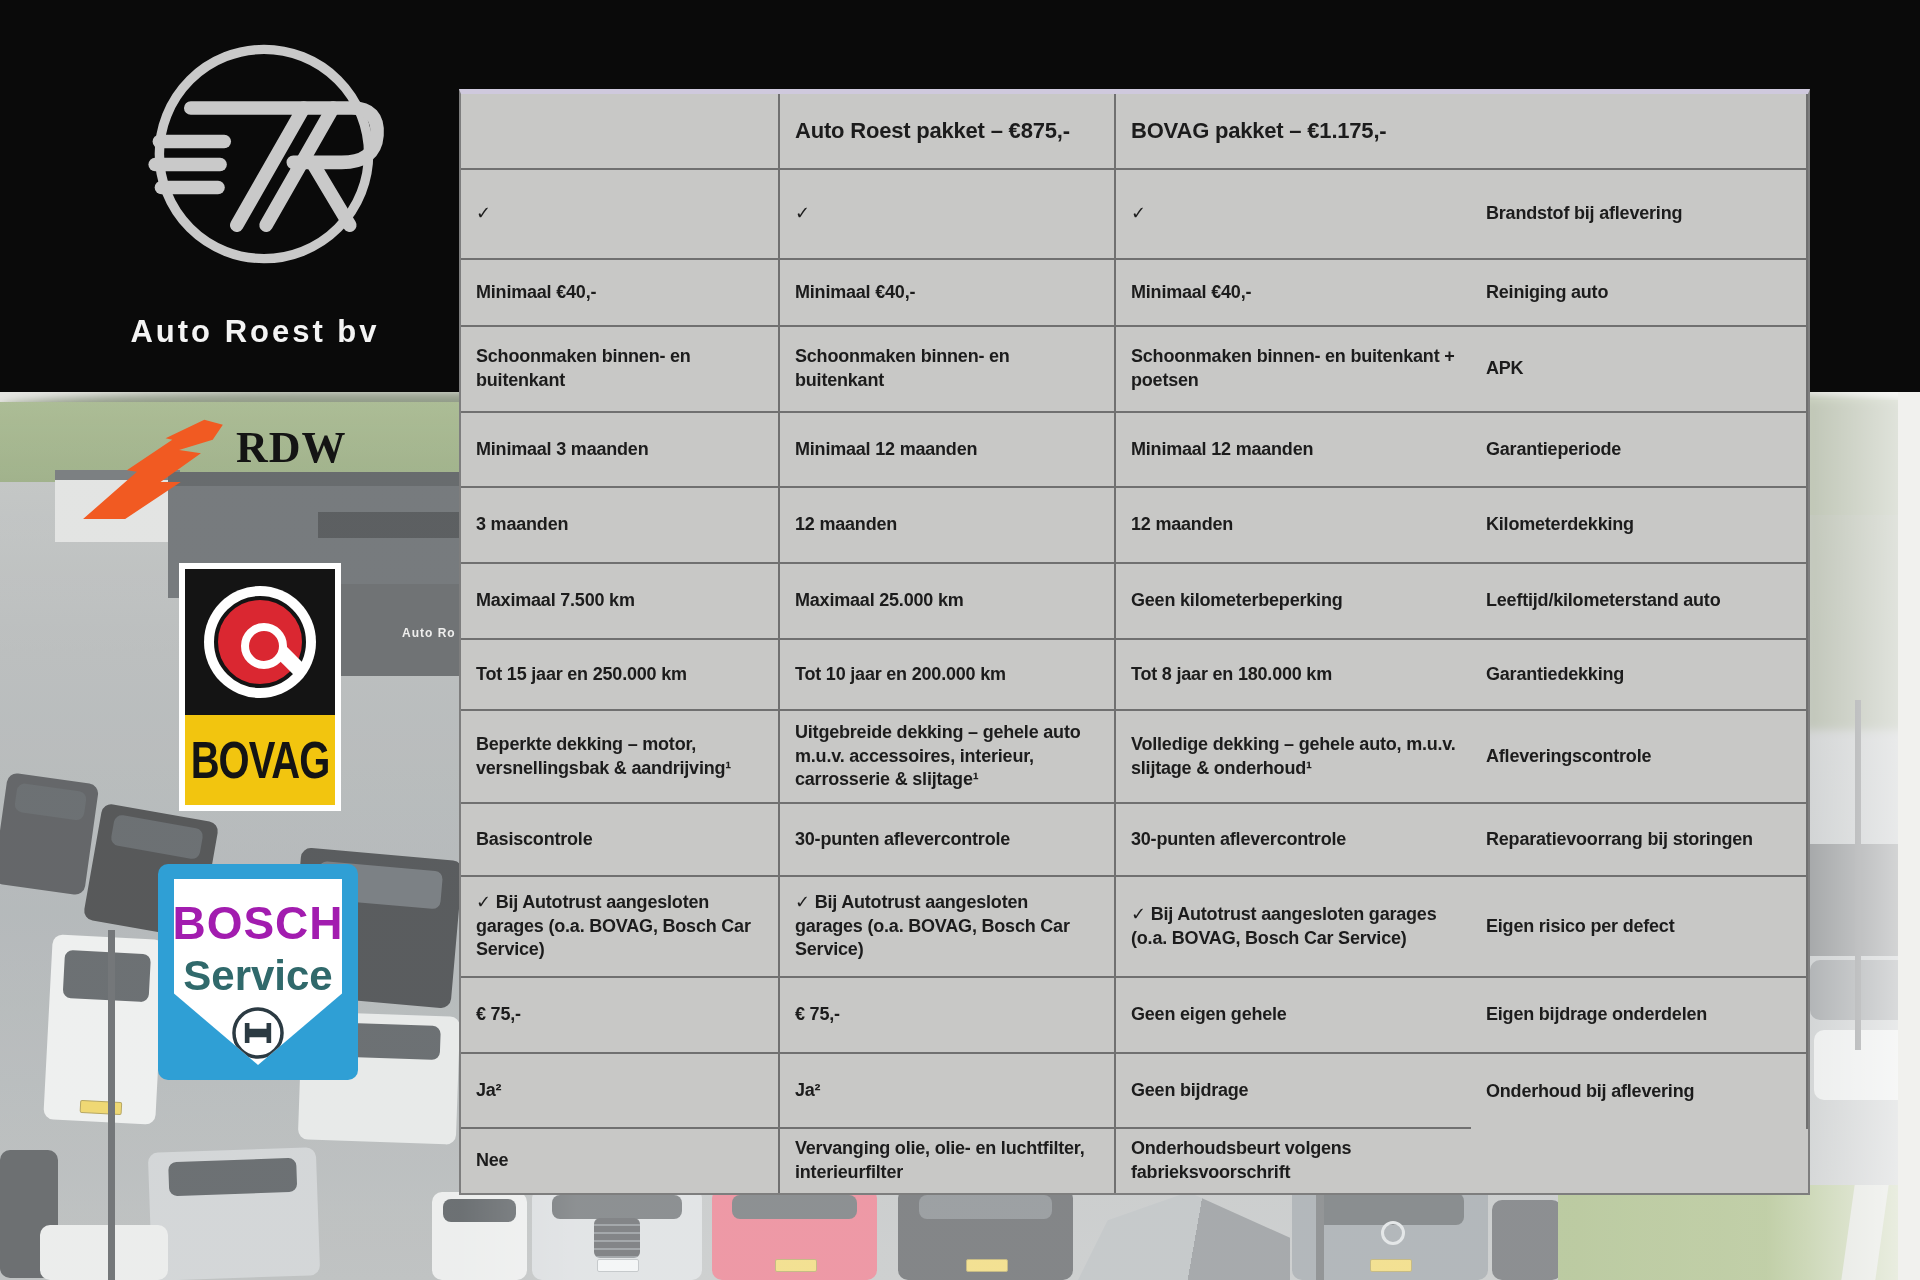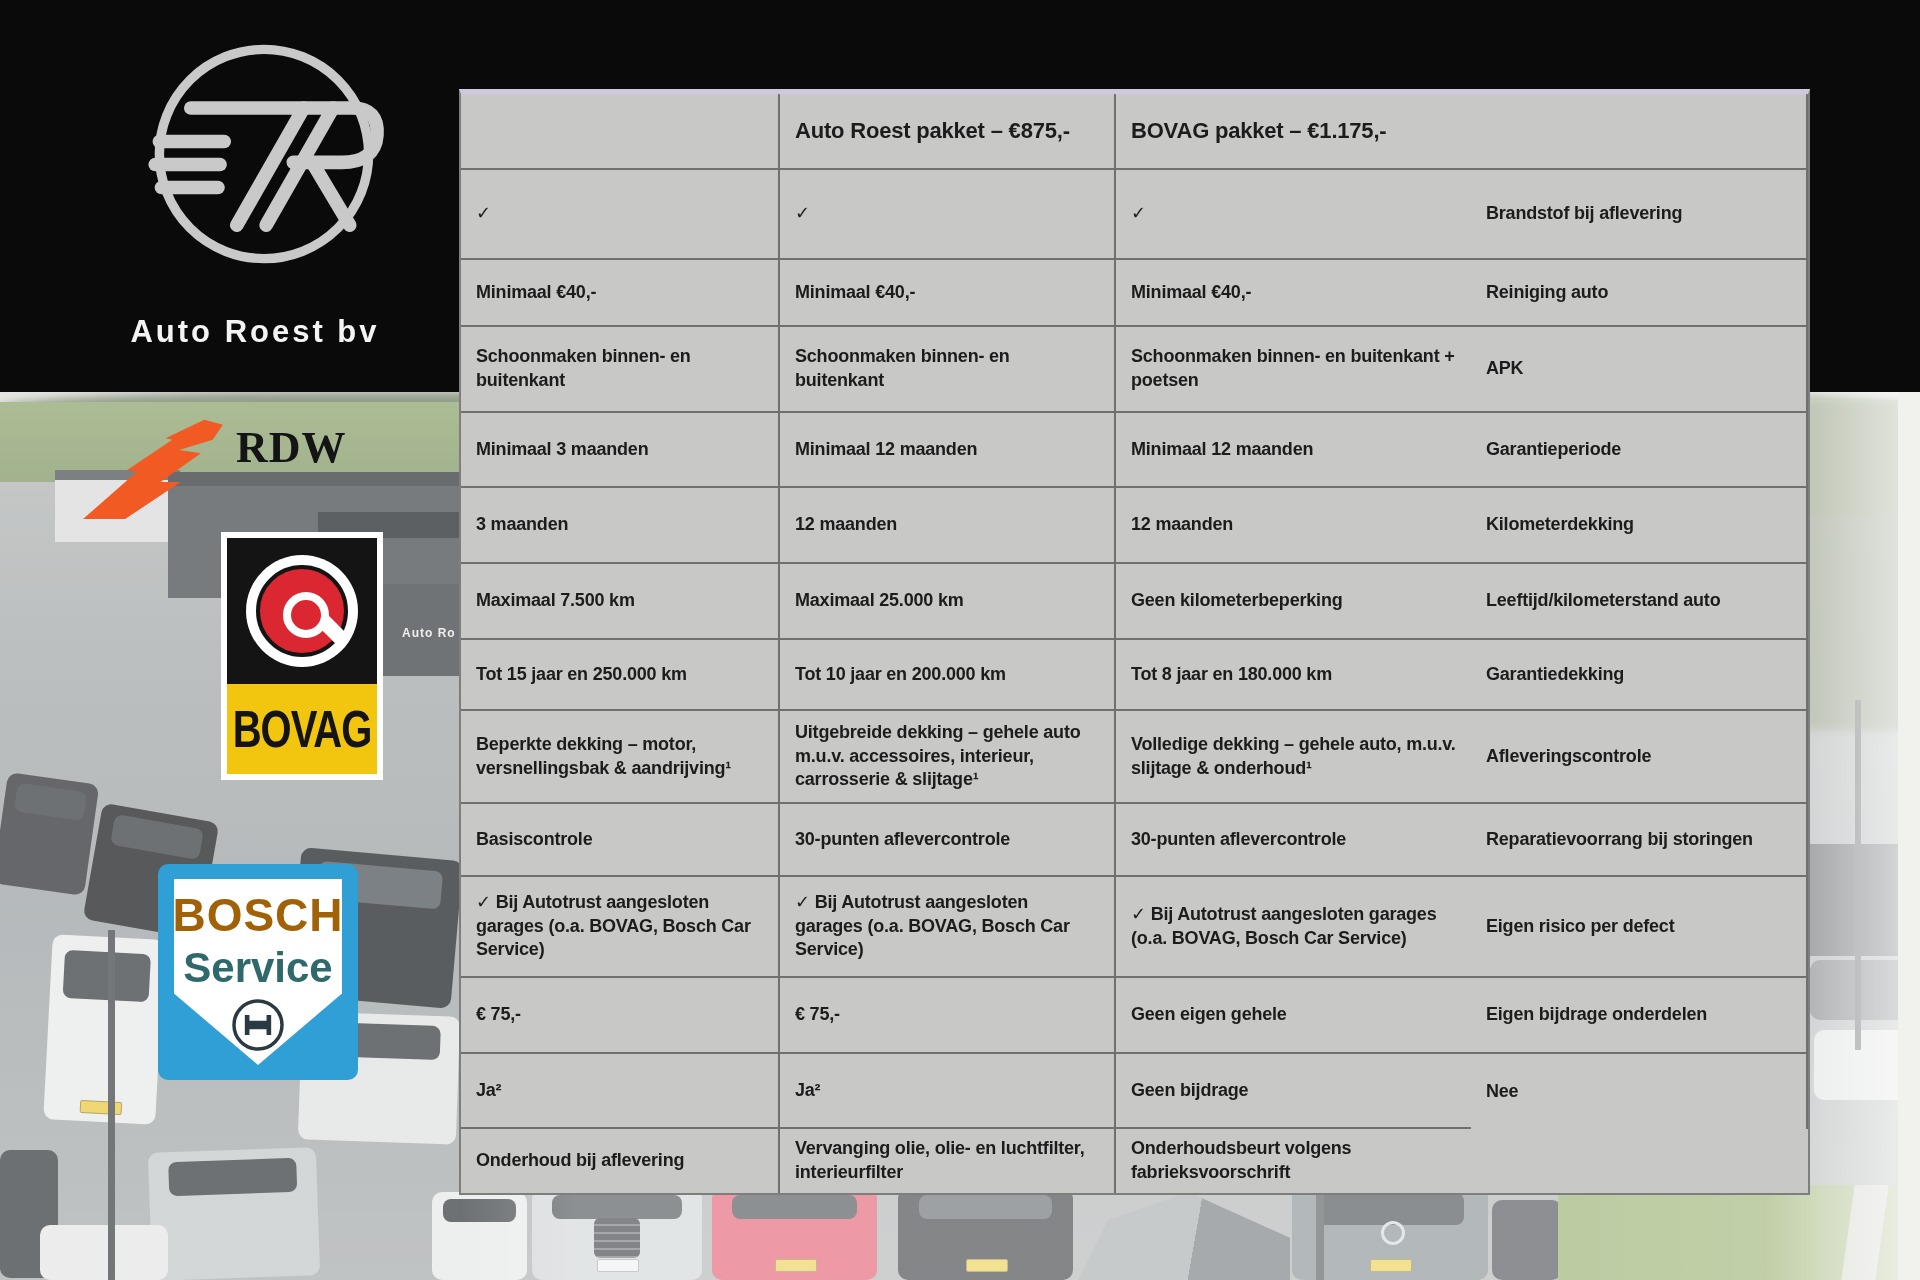--- a/index.html
+++ b/index.html
@@ -46,35 +46,35 @@
   .edge-white{left:1898px;top:0;width:22px;height:888px;background:#f1f1ee;}
   .fade{left:0;top:0;width:1920px;height:888px;
         background:linear-gradient(90deg,rgba(255,255,255,.28) 0%,rgba(255,255,255,.28) 24%,
                    rgba(255,255,255,.44) 30%,rgba(255,255,255,.44) 92%,rgba(255,255,255,.78) 99%);}
 
   
   .rdw{position:absolute;left:78px;top:418px;width:340px;height:100px;}
   .rdw svg{position:absolute;left:0;top:-6px;}
   .rdw-text{position:absolute;left:158px;top:4px;font-family:"Liberation Serif","DejaVu Serif",serif;
             font-weight:700;font-size:44px;color:#141414;letter-spacing:1px;}
-  .bovag{position:absolute;left:179px;top:532px;width:162px;height:248px;background:#fff;padding:6px;box-sizing:border-box;margin-left:42px;}
+  .bovag{position:absolute;left:179px;top:563px;width:162px;height:248px;background:#fff;padding:6px;box-sizing:border-box;}
   .bovag-top{position:relative;width:100%;height:146px;background:#141414;}
   .bovag-ring{position:absolute;left:50%;top:50%;width:112px;height:112px;margin:-56px 0 0 -56px;background:#fff;border-radius:50%;}
   .bovag-red{position:absolute;left:50%;top:50%;width:92px;height:92px;margin:-46px 0 0 -46px;background:#da2731;
              border:4px solid #141414;border-radius:50%;box-sizing:border-box;}
   .bovag-hub{position:absolute;left:50%;top:50%;width:30px;height:30px;margin:-19px 0 0 -19px;border:8px solid #fff;
              border-radius:50%;box-sizing:content-box;background:#da2731;}
   .bovag-arm{position:absolute;left:50%;top:50%;width:15px;height:52px;margin:-6px 0 0 -2px;background:#fff;
              transform:rotate(-45deg);transform-origin:top center;border-radius:4px;}
   .bovag-bottom{position:relative;width:100%;height:90px;background:#f2c50f;display:flex;align-items:center;justify-content:center;}
   .bovag-text{font-size:40px;font-weight:800;color:#141414;transform:scaleY(1.3);letter-spacing:-1px;}
   .bosch{position:absolute;left:158px;top:864px;width:200px;height:216px;background:#2f9fd5;border-radius:10px;}
   .bosch-shield{position:absolute;left:0;top:0;width:100%;height:100%;background:#fff;
                 clip-path:polygon(8% 7%,92% 7%,92% 60%,50% 93%,8% 60%);display:flex;flex-direction:column;align-items:center;}
-  .bosch-line1{margin-top:24px;font-size:46px;font-weight:800;color:#a16207;letter-spacing:1px;}
+  .bosch-line1{margin-top:32px;font-size:46px;font-weight:800;color:#a21caf;letter-spacing:1px;}
   .bosch-line2{margin-top:2px;font-size:42px;font-weight:700;color:#30696b;}
   .bosch-shield svg{margin-top:2px;}
 
   
   .pkg-table{position:absolute;left:459px;top:89px;display:grid;
              grid-template-columns:319px 336px 355px 337px;
              grid-template-rows:76px 90px 67px 86px 75px 76px 76px 71px 93px 73px 101px 76px 75px 64px;
              background:#c8c8c6;border:2px solid #7e7e7e;border-top:5px solid #cfc9dd;}
   .cell{display:flex;align-items:center;padding:0 15px;box-sizing:border-box;
         border-right:2px solid #707070;border-bottom:2px solid #707070;
@@ -258,19 +258,19 @@
       <div class="cell col2">✓ Bij Autotrust aangesloten garages (o.a. BOVAG, Bosch Car Service)</div>
       <div class="cell col3">✓ Bij Autotrust aangesloten garages (o.a. BOVAG, Bosch Car Service)</div>
       <div class="cell col0">Eigen risico per defect</div>
       <div class="cell col1">€ 75,-</div>
       <div class="cell col2">€ 75,-</div>
       <div class="cell col3">Geen eigen gehele</div>
       <div class="cell col0">Eigen bijdrage onderdelen</div>
       <div class="cell col1">Ja²</div>
       <div class="cell col2">Ja²</div>
       <div class="cell col3">Geen bijdrage</div>
+      <div class="cell col0 lastrow">Onderhoud bij aflevering</div>
       <div class="cell col1 lastrow">Nee</div>
-      <div class="cell col0 lastrow">Onderhoud bij aflevering</div>
       <div class="cell col2 lastrow">Vervanging olie, olie- en luchtfilter, interieurfilter</div>
       <div class="cell col3 lastrow">Onderhoudsbeurt volgens fabrieksvoorschrift</div>
     </div>
 
 </div>
 
 </body></html>

